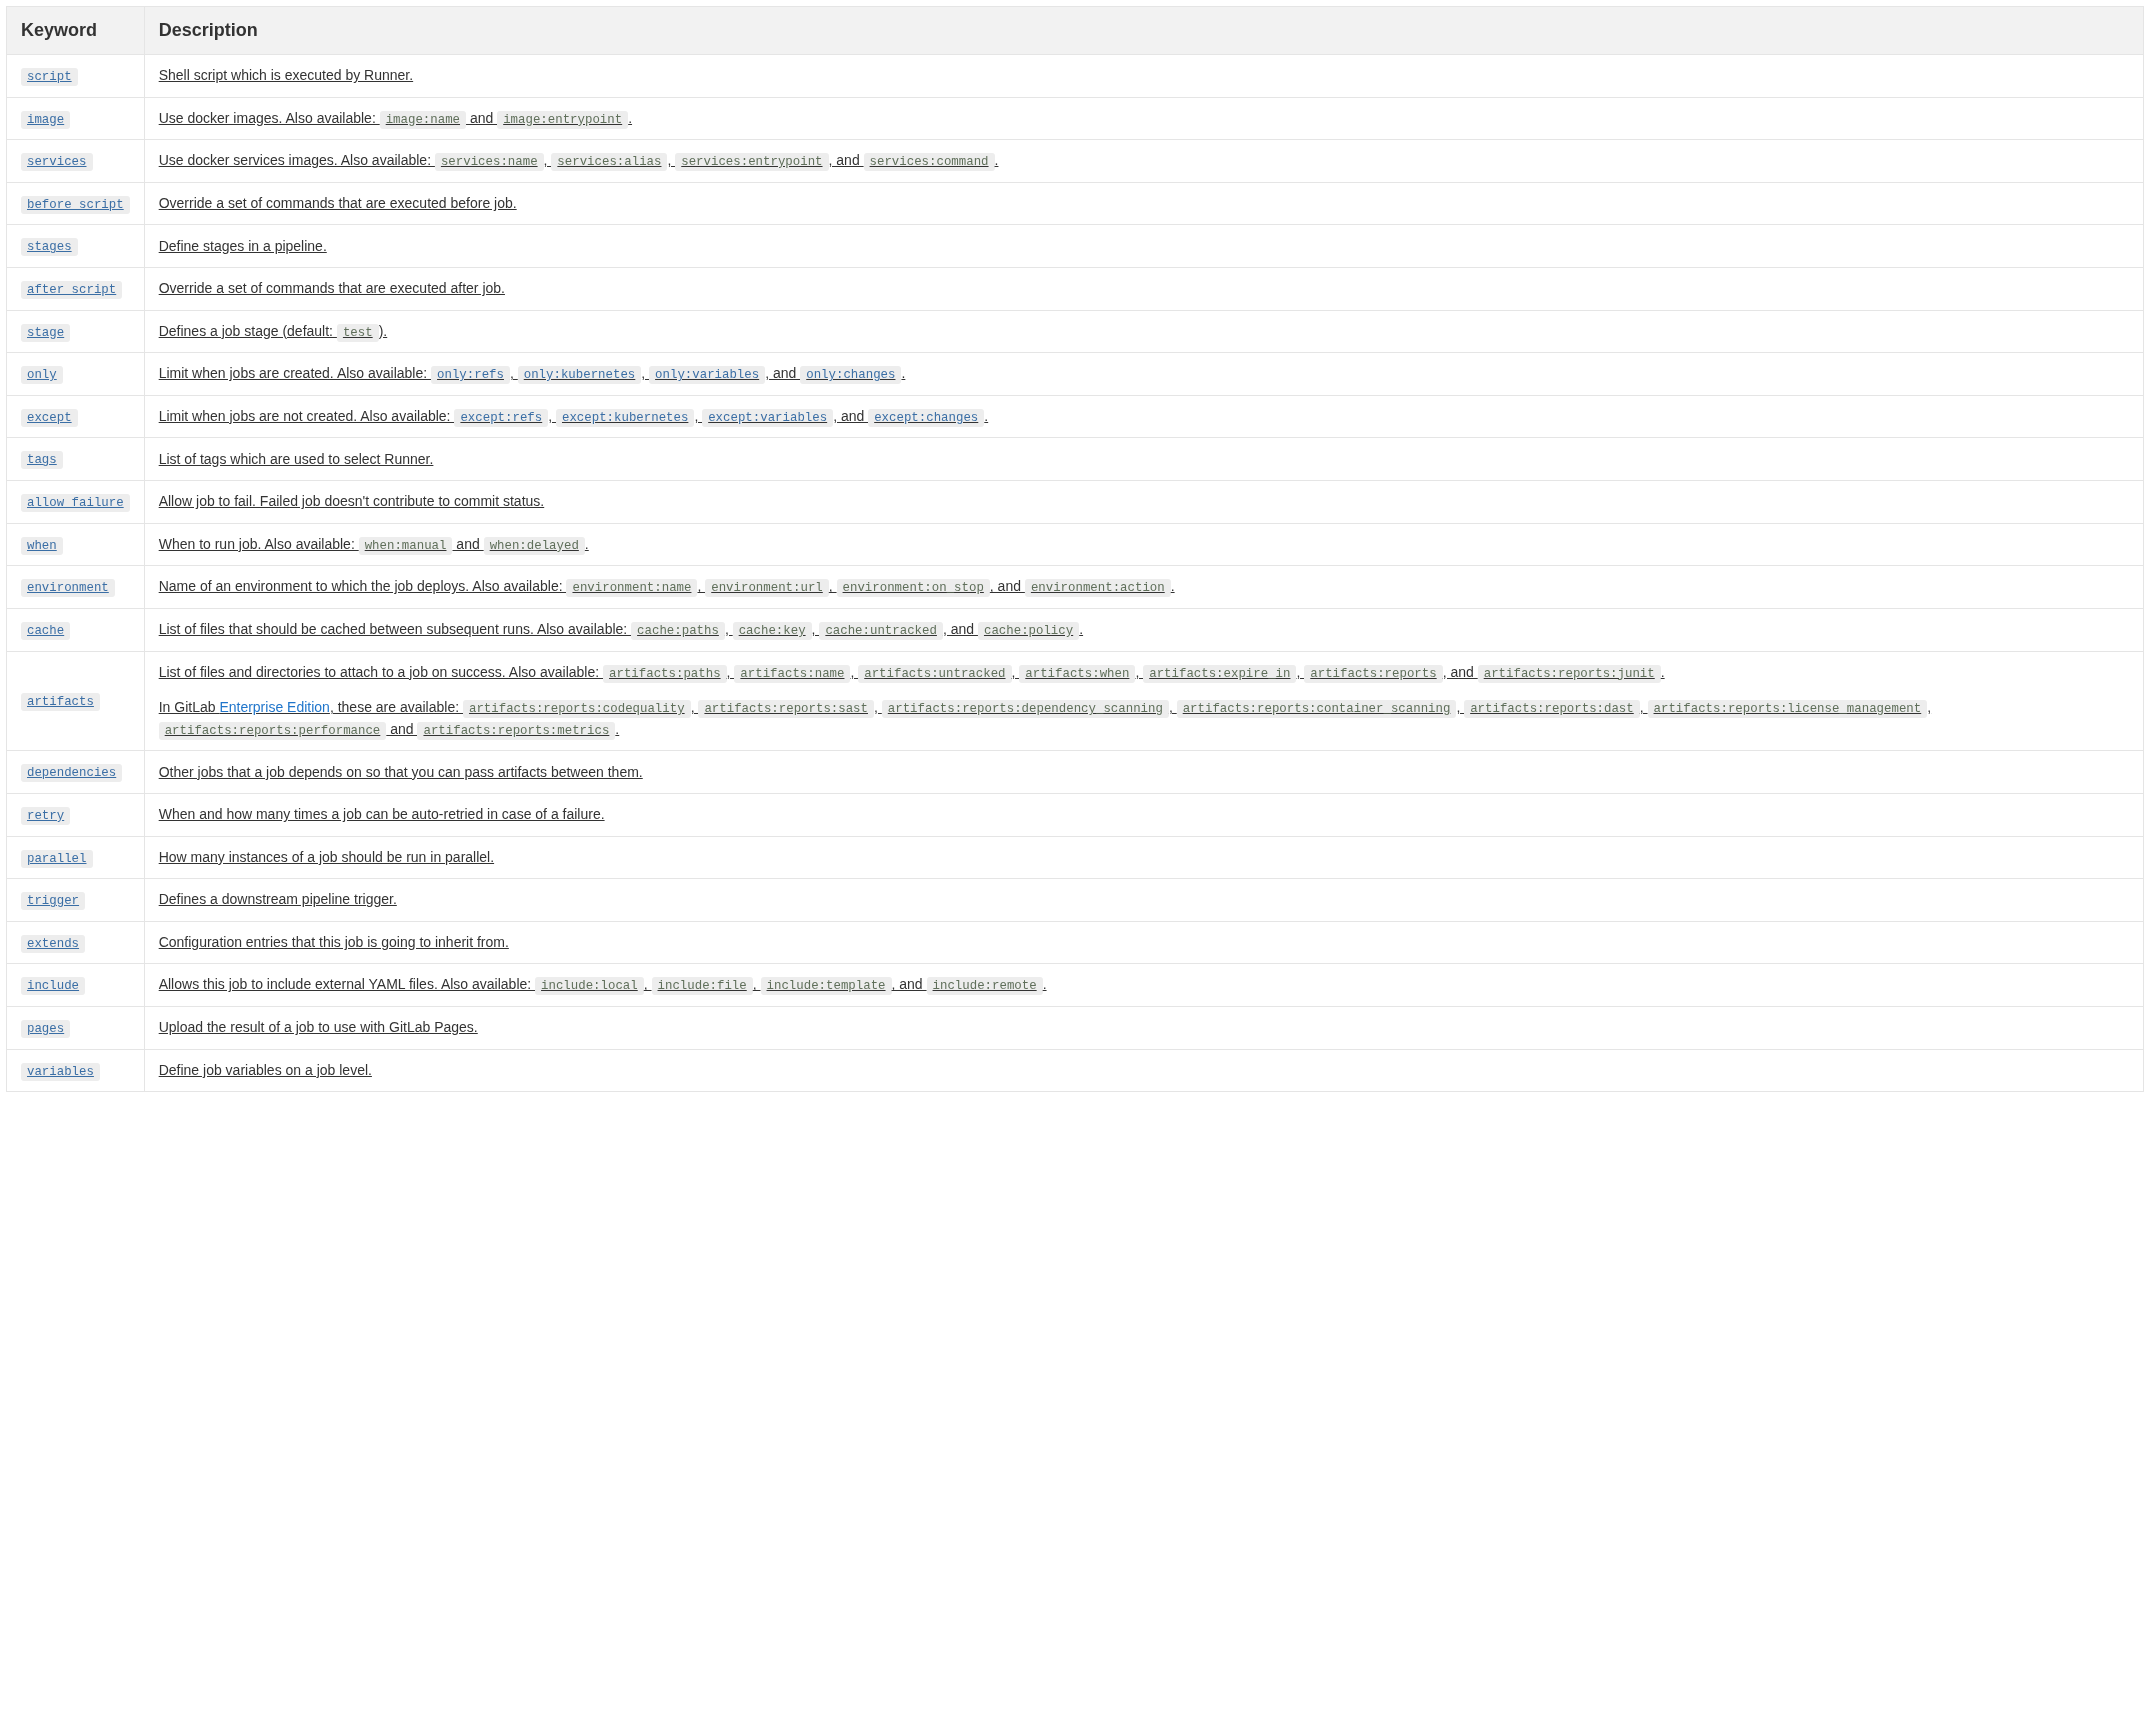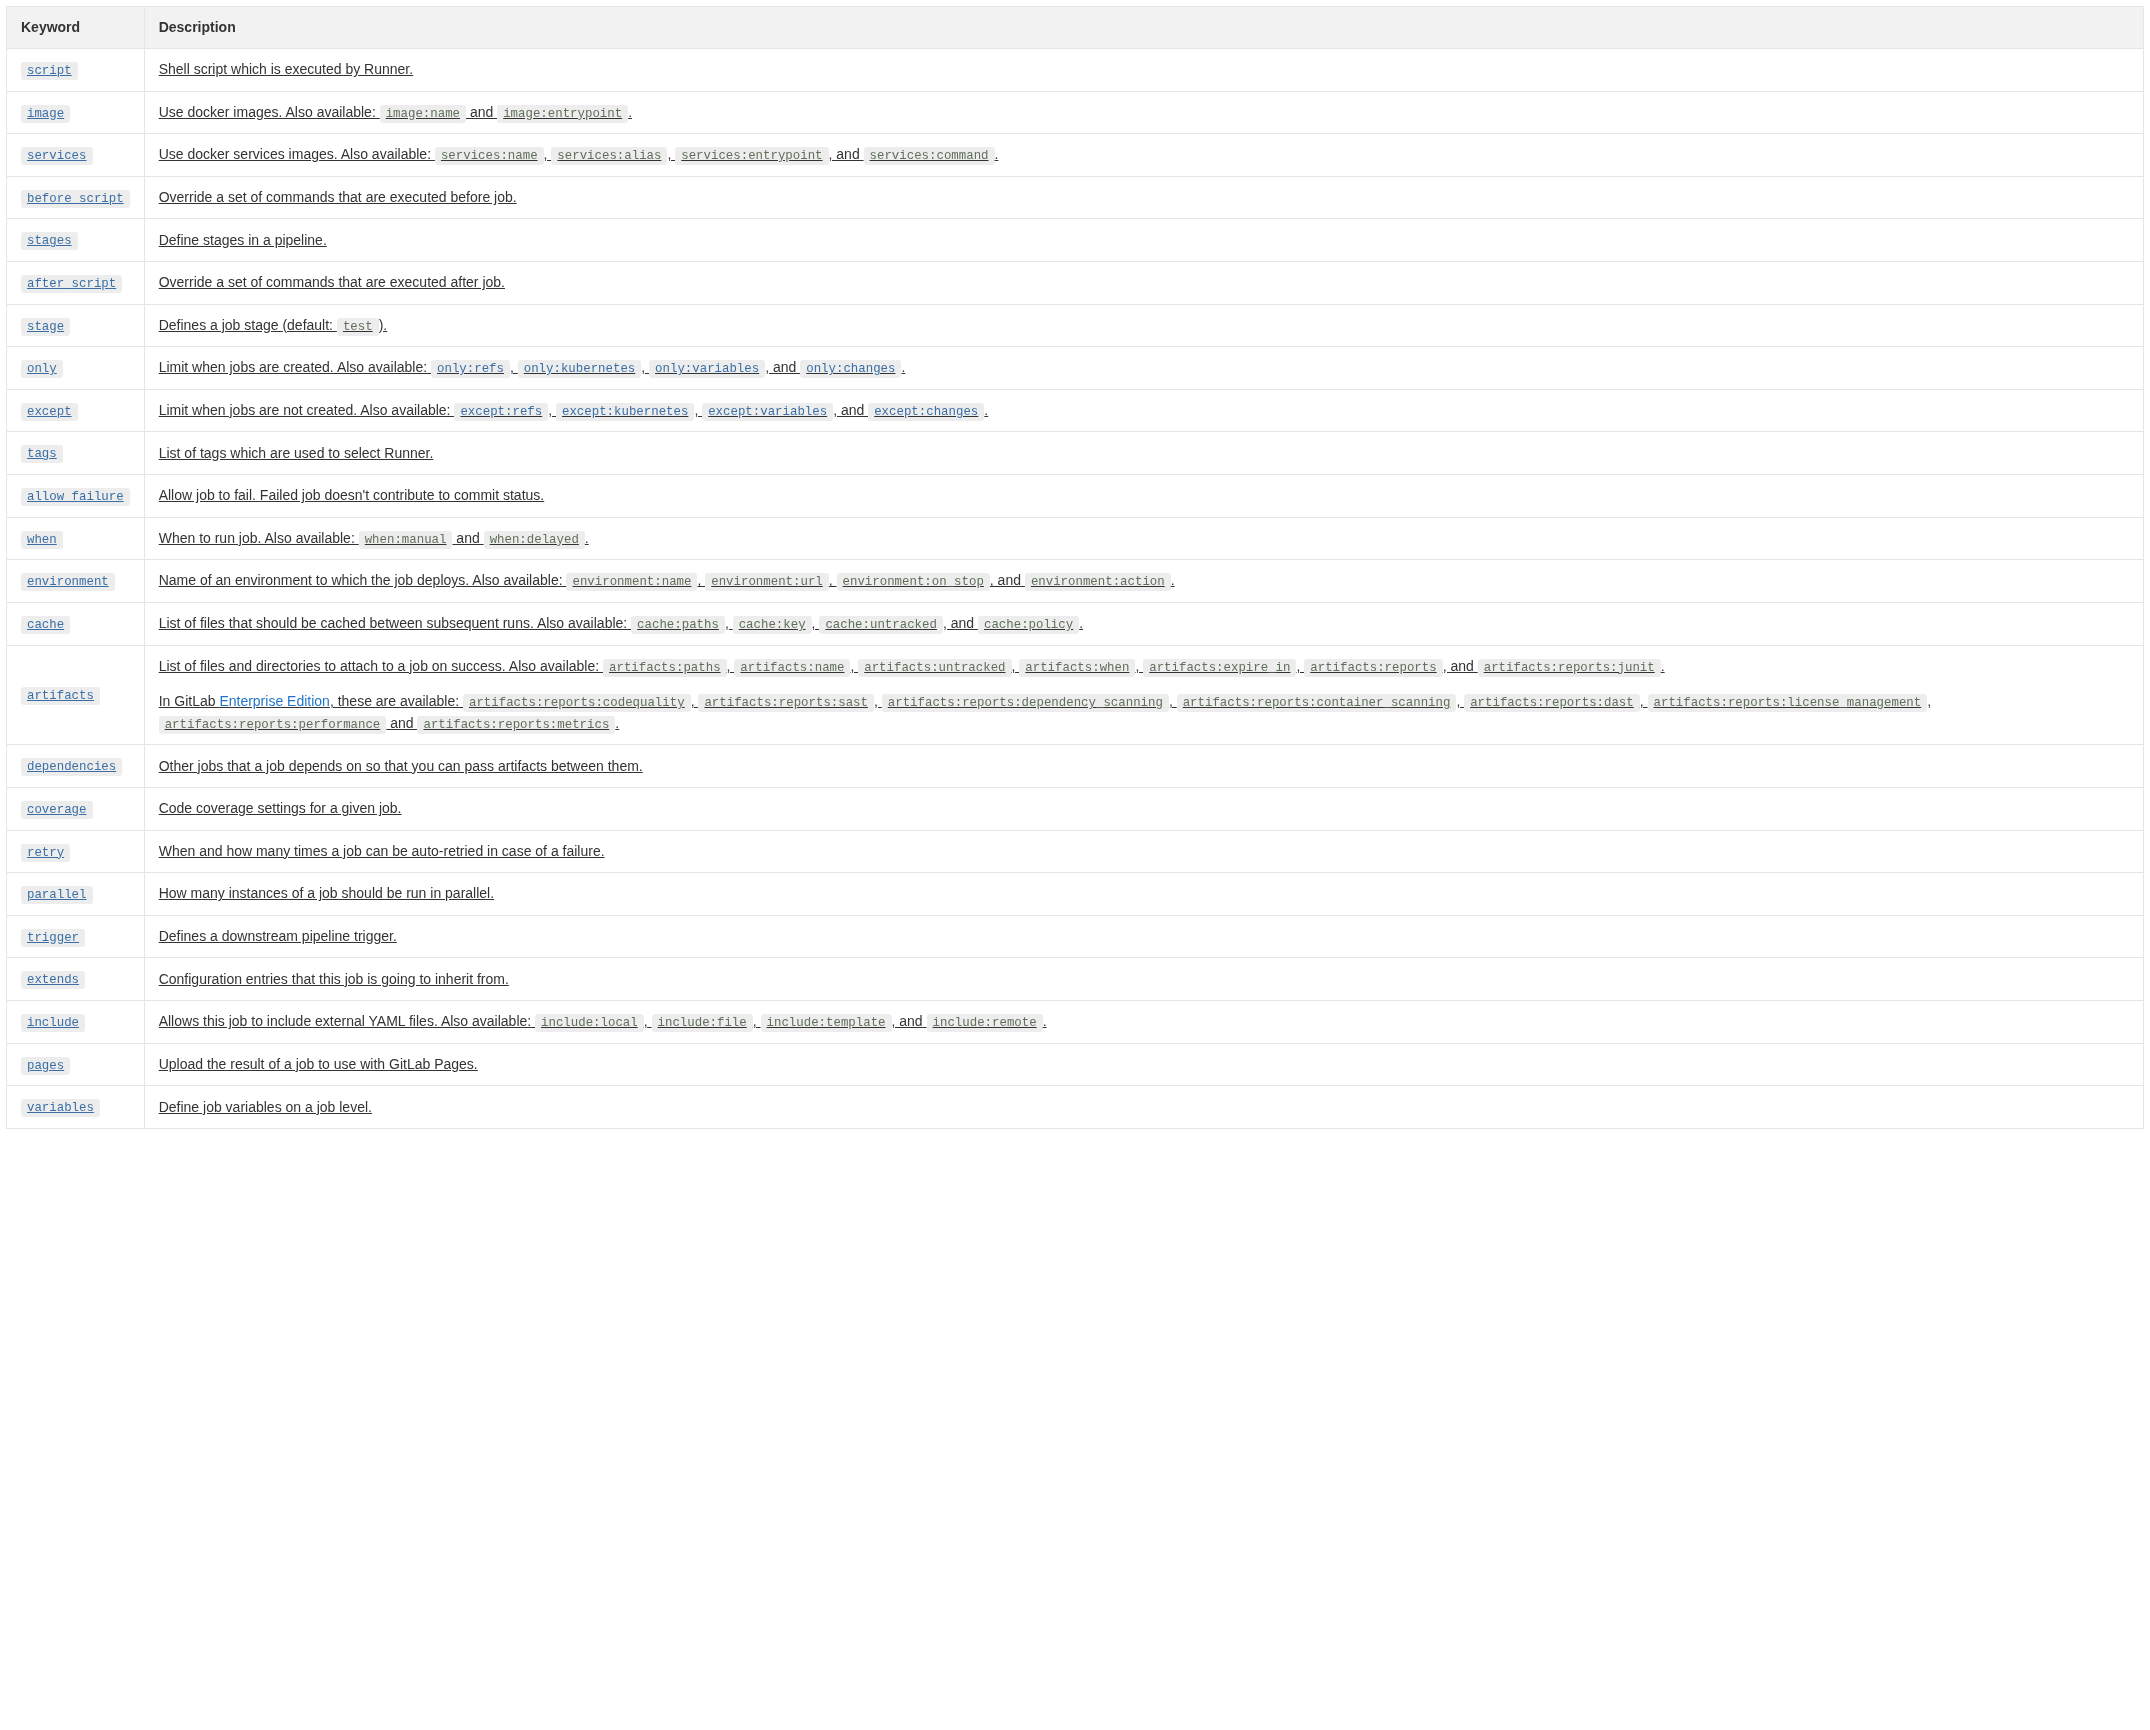--- a/index.html
+++ b/index.html
@@ -29,21 +29,21 @@
   }
   th, td {
     text-align: left;
     padding: 10px 14px;
     border: 1px solid var(--border);
     vertical-align: middle;
   }
   th {
     background: var(--header-bg);
     font-weight: 700;
-    font-size: 14px;
+    font-size: 18px;
   }
   td.kw-cell { white-space: nowrap; width: 1%; }
   code {
     font-family: "SFMono-Regular", Menlo, Monaco, Consolas, "Liberation Mono", monospace;
     font-size: 12.4px;
     background: var(--code-bg);
     padding: 2px 6px;
     border-radius: 3px;
   }
   code.kw {
@@ -165,26 +165,20 @@
           <p><span>In GitLab </span><a class="plain-link" href="#">Enterprise Edition</a><span>, these are available: </span><code class="muted">artifacts:reports:codequality</code><span>, </span><code class="muted">artifacts:reports:sast</code><span>, </span><code class="muted">artifacts:reports:dependency_scanning</code><span>, </span><code class="muted">artifacts:reports:container_scanning</code><span>, </span><code class="muted">artifacts:reports:dast</code><span>, </span><code class="muted">artifacts:reports:license_management</code><span>, </span><code class="muted">artifacts:reports:performance</code><span> and </span><code class="muted">artifacts:reports:metrics</code><span>.</span></p>
         </td>
       </tr>
       <tr>
         <td class="kw-cell"><code class="kw">dependencies</code></td>
         <td class="desc">
           <p><span>Other jobs that a job depends on so that you can pass artifacts between them.</span></p>
         </td>
       </tr>
       <tr>
-        <td class="kw-cell"><code class="kw">coverage</code></td>
-        <td class="desc">
-          <p><span>Code coverage settings for a given job.</span></p>
-        </td>
-      </tr>
-      <tr>
         <td class="kw-cell"><code class="kw">retry</code></td>
         <td class="desc">
           <p><span>When and how many times a job can be auto-retried in case of a failure.</span></p>
         </td>
       </tr>
       <tr>
         <td class="kw-cell"><code class="kw">parallel</code></td>
         <td class="desc">
           <p><span>How many instances of a job should be run in parallel.</span></p>
         </td>

